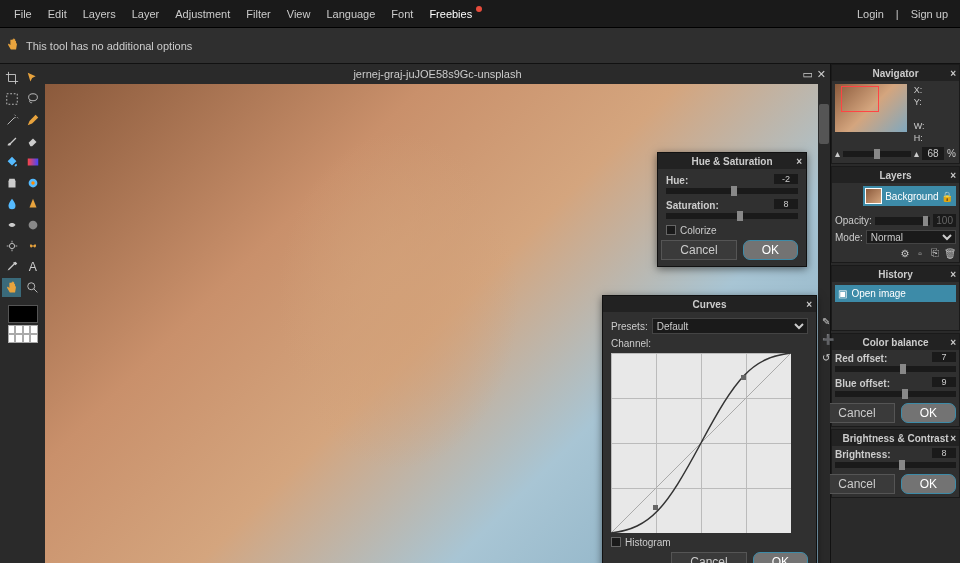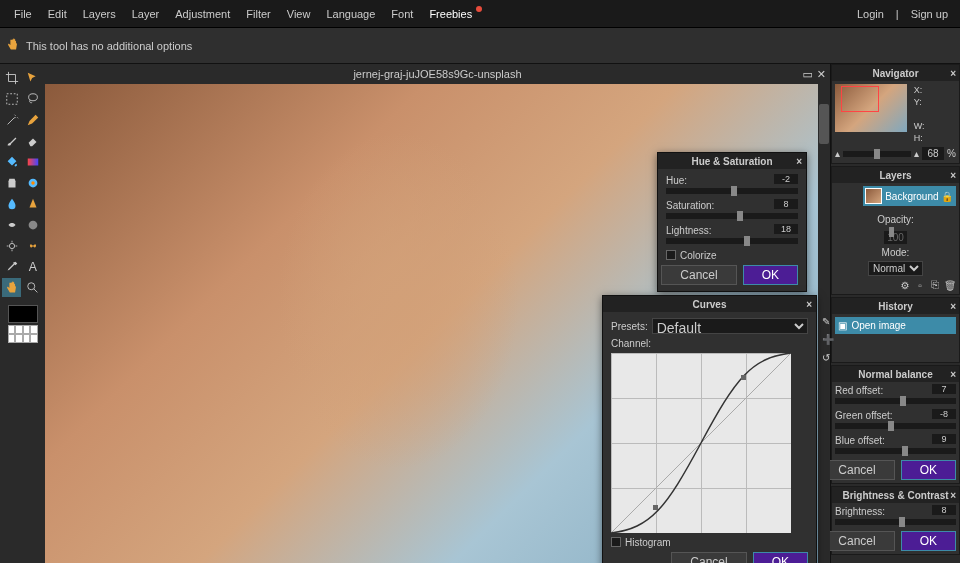--- a/index.html
+++ b/index.html
@@ -57,55 +57,55 @@
 .nav-zoom { display: flex; align-items: center; gap: 3px; margin-top: 3px; }
 .nav-zoom .track { flex:1; height: 6px; background: #1a1a1a; position: relative; }
 .nav-zoom .thumb { position:absolute; left: 45%; top:-2px; width:6px; height:10px; background:#888; }
 .nav-zoom-val { background:#1a1a1a; padding:1px 4px; min-width:22px; text-align:center; }
 
 
 .layer-row { display:flex; align-items:center; background:#3d8ba8; color:#fff; padding:2px; gap:3px;margin-left:28px; }
 .layer-thumb { width:20px; height:16px; background: linear-gradient(135deg,#8b5a3c,#d4a57e); border:1px solid #fff; }
 .layer-lock { margin-left:auto; }
 .layer-opts { margin-top:8px; font-size:10px; }
-.layer-opts-row { display:flex; align-items:center; gap:3px; margin-bottom:3px;flex-direction:column; }
+.layer-opts-row { display:flex; align-items:center; gap:3px; margin-bottom:3px; }
 .opacity-track { flex:1; height:8px; background:#1a1a1a; position:relative; }
 .opacity-thumb { position:absolute; right:2px; top:-1px; width:5px; height:10px; background:#888; }
 .opacity-val { background:#1a1a1a; padding:1px 3px; min-width:20px; text-align:center; color:#666; }
 .mode-sel { flex:1; background:#1a1a1a; border:1px solid #444; color:#ccc; font-size:10px; height:14px; }
 .layer-icons { display:flex; gap:3px; justify-content:flex-end; margin-top:2px; }
 .layer-icons span { width:12px; height:12px; display:flex; align-items:center; justify-content:center; cursor:pointer; }
 
 
 .history-item { background:#3d8ba8; color:#fff; padding:3px; display:flex; align-items:center; gap:4px; }
 
 
 .slider-row { margin-bottom:6px; }
-.slider-row label { display:block; margin-bottom:2px; }
+.slider-row label { display:block; margin-bottom:2px;font-weight:bold; }
 .slider-track { height:6px; background:#1a1a1a; position:relative; margin-top:2px; }
 .slider-thumb { position:absolute; top:-2px; width:6px; height:10px; background:#888; }
 .slider-val { float:right; background:#1a1a1a; padding:0 4px; min-width:24px; text-align:center; margin-top:-14px; font-size:9px; }
 .panel-btns { display:flex; gap:6px; justify-content:flex-end; margin-top:4px; }
 .btn { padding:2px 18px; background:#3a3a3a; border:1px solid #555; cursor:pointer; font-size:12px; }
-.btn.ok { background:#4c1d95; border-color:#3d8ba8; color:#fff; }
+.btn.ok { background:#737373; border-color:#3d8ba8; color:#fff;border-radius:7px; }
 
 
 .dialog { position:absolute; background:#303030; border:1px solid #111; box-shadow:0 2px 8px rgba(0,0,0,0.5); }
 .dialog-head { height:16px; background:#222; display:flex; align-items:center; justify-content:center; font-weight:bold; font-size:10px; position:relative; }
 .dialog-head .x { position:absolute; right:4px; cursor:pointer; }
 .dialog-body { padding:6px 8px; font-size:10px; }
 
 
 .curves-grid { width:180px; height:180px; background:#e8e8e8; position:relative; margin:4px 0; }
 .curves-grid::before { content:""; position:absolute; inset:0; background-image: linear-gradient(#bbb 1px,transparent 1px),linear-gradient(90deg,#bbb 1px,transparent 1px); background-size:45px 45px; }
 .curve-line { position:absolute; inset:0; }
 .curve-side { position:absolute; right:-18px; top:4px; display:flex; flex-direction:column; gap:6px; }
 .curve-side span { width:12px; height:12px; cursor:pointer; }
 .presets-row, .channel-row { display:flex; align-items:center; gap:4px; margin-bottom:4px; }
-.presets-row select, .channel-row select { flex:1; background:#1a1a1a; border:1px solid #444; color:#ccc; font-size:14px; height:16px; }
+.presets-row select, .channel-row select { flex:1; background:#1a1a1a; border:1px solid #444; color:#ccc; font-size:10px; height:16px; }
 .checkbox-row { display:flex; gap:4px; margin:4px 0; }
 .checkbox { width:10px; height:10px; border:1px solid #666; background:#1a1a1a; }
 </style>
 </head>
 <body>
 
 <div class="menubar">
   <div class="menubar-left">
     <span>File</span>
     <span>Edit</span>
@@ -379,39 +379,32 @@
       <div class="panel-body" style="min-height:48px;">
         <div class="history-item">
           <span>▣</span>
           <span>Open image</span>
         </div>
       </div>
     </div>
 
     <div class="panel">
       <div class="panel-head">
-          <span>Normal balance</span>
+          <span>Color balance</span>
           <span class="x">×</span>
         </div>
       <div class="panel-body">
         <div class="slider-row">
             <label>Red offset:</label>
             <span class="slider-val">7</span>
             <div class="slider-track">
               <div class="slider-thumb" style="left:54%"></div>
             </div>
           </div>
         <div class="slider-row">
-            <label>Green offset:</label>
-            <span class="slider-val">-8</span>
-            <div class="slider-track">
-              <div class="slider-thumb" style="left:44%"></div>
-            </div>
-          </div>
-        <div class="slider-row">
             <label>Blue offset:</label>
             <span class="slider-val">9</span>
             <div class="slider-track">
               <div class="slider-thumb" style="left:55%"></div>
             </div>
           </div>
         <div class="panel-btns">
             <span class="btn">Cancel</span>
             <span class="btn ok">OK</span>
           </div>
@@ -454,27 +447,20 @@
           <div class="slider-thumb" style="left:49%"></div>
         </div>
       </div>
     <div class="slider-row">
         <label>Saturation:</label>
         <span class="slider-val">8</span>
         <div class="slider-track">
           <div class="slider-thumb" style="left:54%"></div>
         </div>
       </div>
-    <div class="slider-row">
-        <label>Lightness:</label>
-        <span class="slider-val">18</span>
-        <div class="slider-track">
-          <div class="slider-thumb" style="left:59%"></div>
-        </div>
-      </div>
     <div class="checkbox-row">
         <div class="checkbox"></div>
         <span>Colorize</span>
       </div>
     <div class="panel-btns">
         <span class="btn">Cancel</span>
         <span class="btn ok">OK</span>
       </div>
   </div>
 </div>

